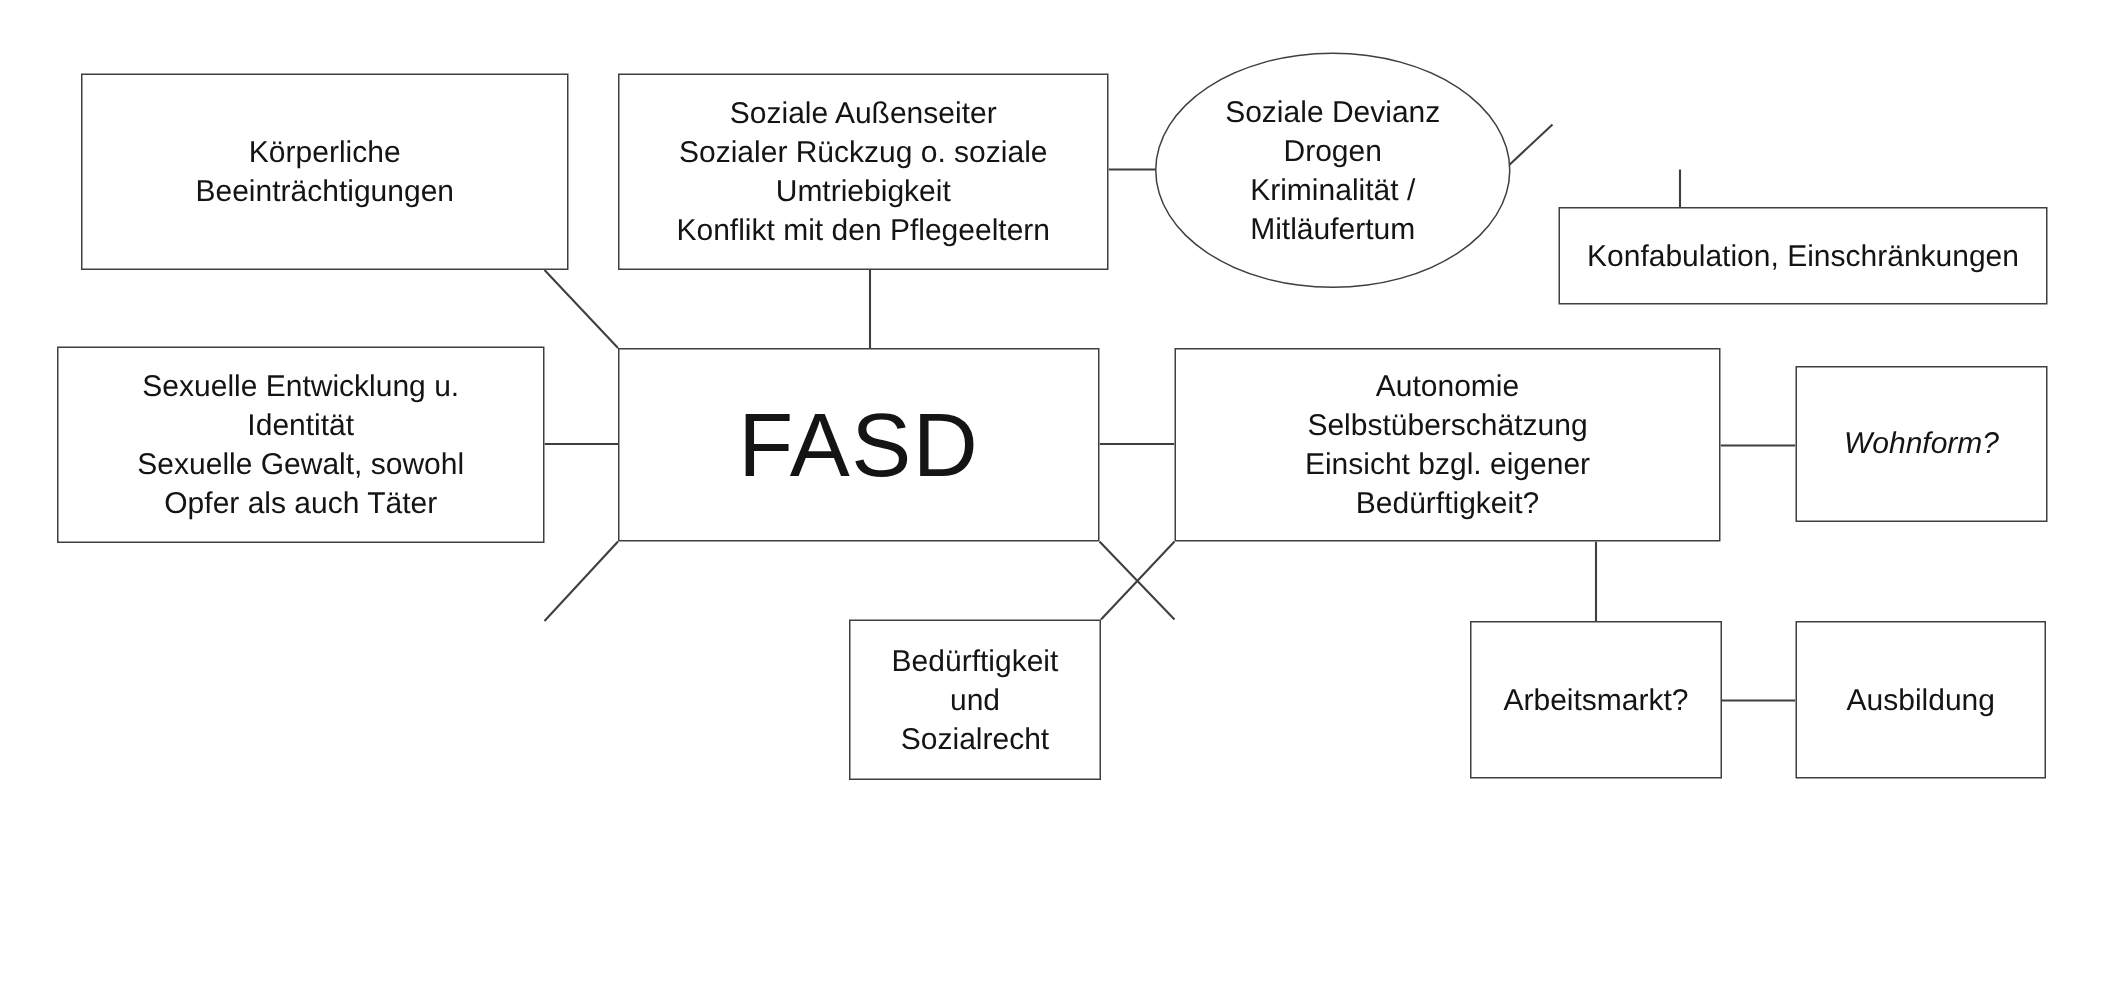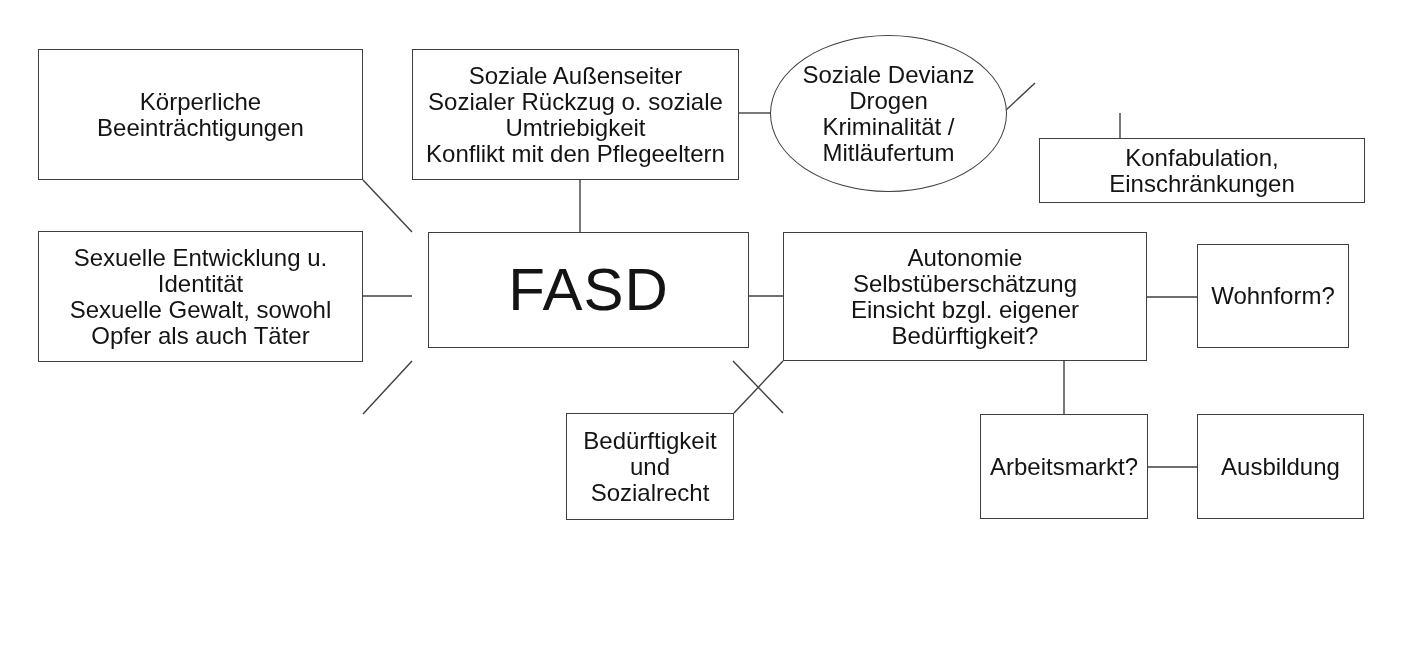--- a/index.html
+++ b/index.html
@@ -29,44 +29,44 @@
   }
   .node {
     position: absolute;
     box-sizing: border-box;
     border: 1.6px solid #3f3f3f;
     background: #ffffff;
     display: flex;
     align-items: center;
     justify-content: center;
     text-align: center;
-    font-size: 24px;
+    font-size: 20px;
     line-height: 26px;
     white-space: pre-line;
     color: #141414;
   }
   .node.ellipse {
     border-radius: 50%;
     text-align: center;
   }
   .node.center-node {
     font-size: 60px;
     line-height: 60px;
     letter-spacing: 1px;
   }
   
-  .n-koerperliche     { left: 38px;   top: 49px;  width: 325px; height: 131px; }
+  .n-koerperliche     { left: 54px;   top: 49px;  width: 325px; height: 131px; }
   .n-aussenseiter     { left: 412px;  top: 49px;  width: 327px; height: 131px; }
   .n-devianz          { left: 770px;  top: 35px;  width: 237px; height: 157px; }
   .n-strafrecht       { left: 1035px; top: 50px;  width: 168px; height: 63px;  }
   .n-konfabulation    { left: 1039px; top: 138px; width: 326px; height: 65px;  }
   .n-sexuelle         { left: 38px;   top: 231px; width: 325px; height: 131px; }
-  .n-fasd             { left: 428px;  top: 232px; width: 321px; height: 116px; }
+  .n-fasd             { left: 412px;  top: 232px; width: 321px; height: 129px; }
   .n-autonomie        { left: 783px;  top: 232px; width: 364px; height: 129px; }
-  .n-wohnform         { left: 1197px; top: 244px; width: 152px; height: 104px; }
+  .n-wohnform         { left: 1197px; top: 244px; width: 168px; height: 104px; font-style: italic; }
   .n-kognitive        { left: 37px;   top: 414px; width: 326px; height: 220px; }
   .n-beduerftigkeit   { left: 566px;  top: 413px; width: 168px; height: 107px; }
   .n-elternschaft     { left: 783px;  top: 413px; width: 169px; height: 107px; }
   .n-arbeitsmarkt     { left: 980px;  top: 414px; width: 168px; height: 105px; }
   .n-ausbildung       { left: 1197px; top: 414px; width: 167px; height: 105px; }
 </style>
 </head>
 <body>
 
 <div class="canvas">

